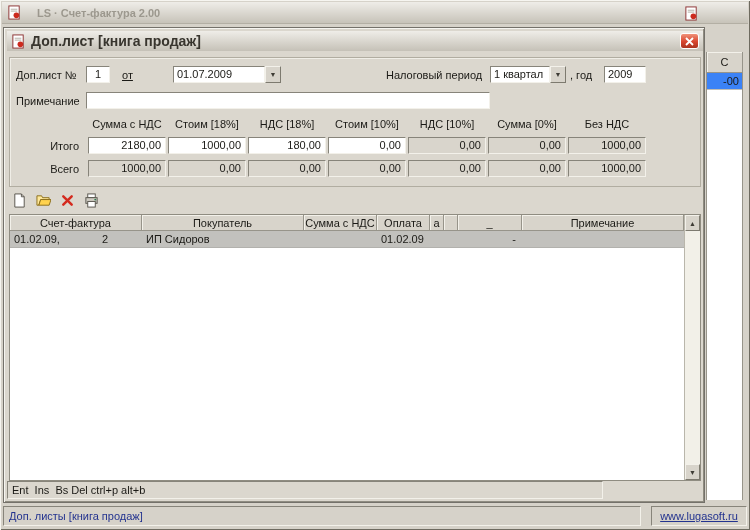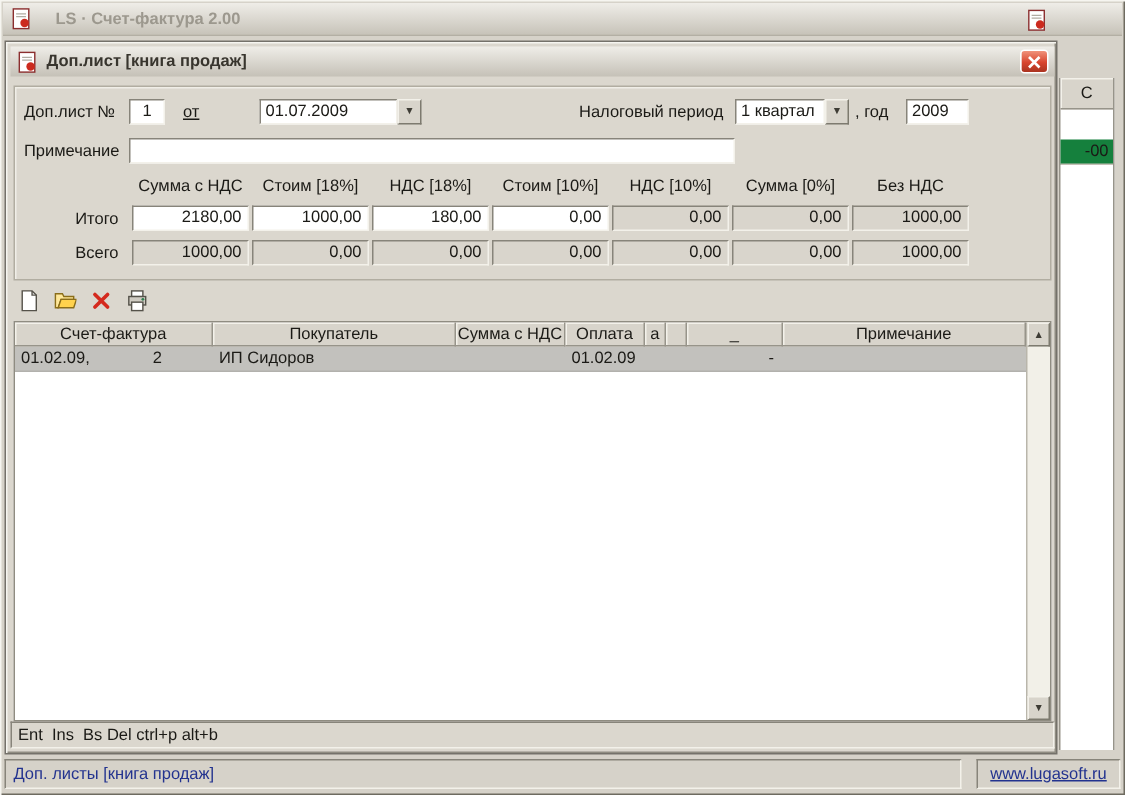--- a/index.html
+++ b/index.html
@@ -32,36 +32,36 @@
   .bg-strip {
     position: absolute; left: 706px; top: 52px; width: 37px; height: 448px;
     background: #ffffff;
     border-left: 1px solid #97948a; border-right: 1px solid #97948a;
   }
   .bg-strip .hdr {
     height: 21px; background: #d8d4cb; text-align: center; line-height: 21px;
     border-bottom: 1px solid #97948a; box-shadow: inset 1px 1px 0 #f3f1ea;
   }
   .bg-strip .cell {
-    height: 17px; background: #15803d; text-align: right; padding-right: 3px;
-    line-height: 17px; border-bottom: 1px solid #c3bfb5; margin-top: 20px;
+    height: 17px; background: #3b82f6; text-align: right; padding-right: 3px;
+    line-height: 17px; border-bottom: 1px solid #c3bfb5;
   }
 
   
   .dialog {
     position: absolute; left: 3px; top: 27px; width: 702px; height: 476px;
     background: #dbd7ce; border: 1px solid #74716a;
     box-shadow: inset 1px 1px 0 #f6f5f0, inset -1px -1px 0 #8f8c81;
   }
   .dlg-titlebar {
     position: absolute; left: 3px; top: 3px; width: 696px; height: 20px;
     background: linear-gradient(#efede8, #c5c1b7);
     display: flex; align-items: center; gap: 5px; padding: 0 4px;
   }
-  .dlg-titlebar .title { flex: 1; font-weight: bold; color: #38352e; font-size: 11px; }
+  .dlg-titlebar .title { flex: 1; font-weight: bold; color: #38352e; font-size: 14px; }
   .close-btn {
     width: 19px; height: 16px; border: 1px solid #ffffff; border-radius: 3px;
     background: linear-gradient(#f0927a, #d8452e 55%, #aa3420);
     display: flex; align-items: center; justify-content: center;
   }
 
   
   .panel {
     position: absolute; left: 5px; top: 29px; width: 692px; height: 130px;
     border: 1px solid #b1ada1; box-shadow: inset 1px 1px 0 #f0eee7;
@@ -126,21 +126,21 @@
   }
   .sb-btn {
     position: absolute; left: 0; width: 15px; height: 16px;
     background: #d8d4cb; border: 1px solid; border-color: #f3f1ea #7d7a6f #7d7a6f #f3f1ea;
     font-size: 7px; color: #3e3c35; display: flex; align-items: center; justify-content: center;
   }
   .sb-up { top: 0; } .sb-down { bottom: 0; }
 
   
   .dlg-status {
-    position: absolute; left: 3px; bottom: 3px; width: 696px; height: 18px;
+    position: absolute; left: 3px; bottom: 3px; width: 596px; height: 18px;
     border: 1px solid; border-color: #87847a #f3f1ea #f3f1ea #87847a;
     display: flex; align-items: center; padding: 0 4px; white-space: pre; text-align: right;
   }
 
   
   .statusbar { position: absolute; left: 3px; bottom: 4px; width: 744px; height: 20px; display: flex; gap: 10px; }
   .sb-panel {
     border: 1px solid; border-color: #87847a #f3f1ea #f3f1ea #87847a;
     display: flex; align-items: center; padding: 0 5px;
   }

